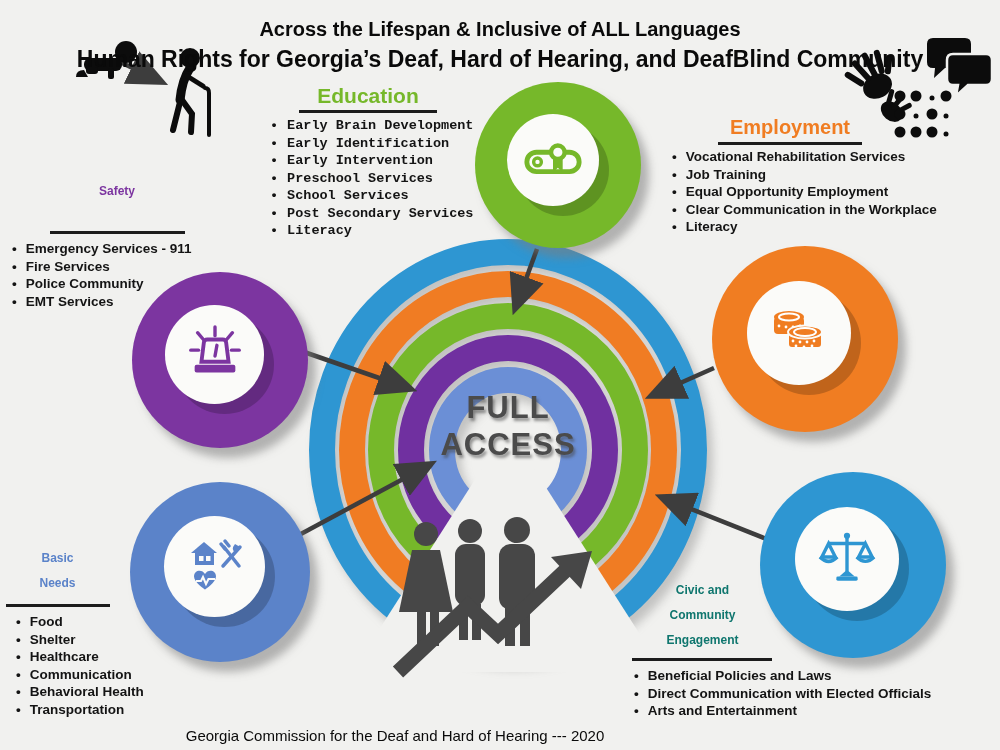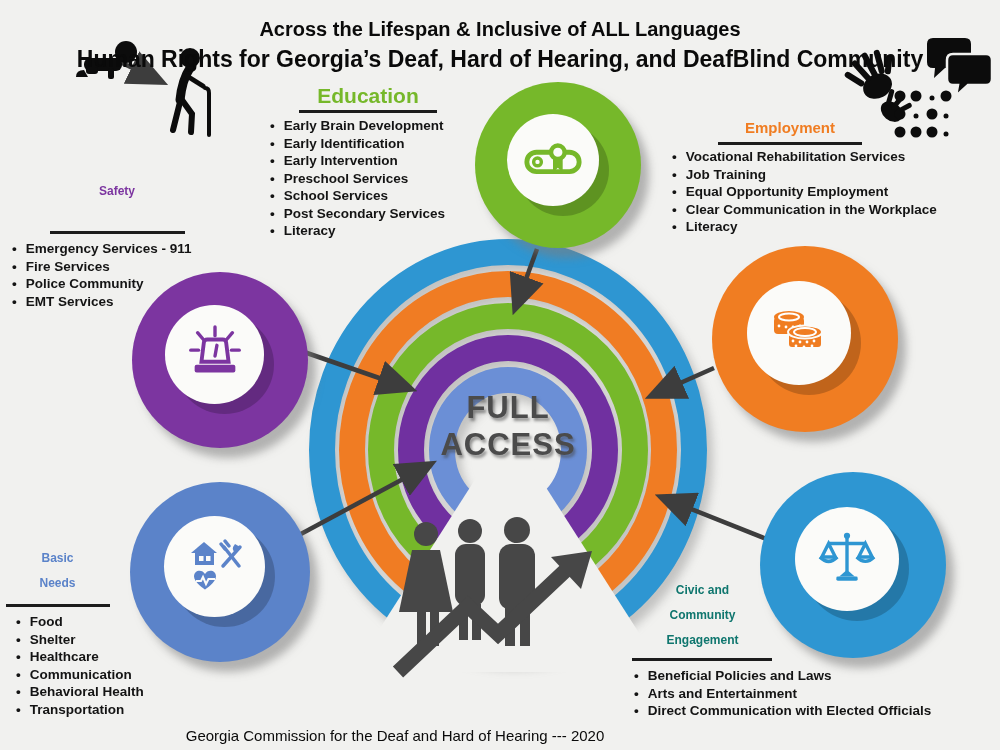--- a/index.html
+++ b/index.html
@@ -251,31 +251,31 @@
       </svg>
     </div>
   </div>
 
   <div class="abs main-title">Human Rights for Georgia’s Deaf, Hard of Hearing, and DeafBlind Community</div>
   <div class="abs sub-title">Across the Lifespan &amp; Inclusive of ALL Languages</div>
   <div class="abs footer-line">Georgia Commission for the Deaf and Hard of Hearing --- 2020</div>
 
   <div class="abs sec-title c-edu" style="left:288px;top:83px;width:160px;font-size:21px;">Education</div>
   <div class="abs underline" style="left:299px;top:110px;width:138px;"></div>
-  <ul class="abs bullets" style="left:268px;top:117px;">
+  <ul class="abs bullets" style="left:268px;top:117px;font-family:Liberation Mono, monospace;">
     <li>Early Brain Development</li>
     <li>Early Identification</li>
     <li>Early Intervention</li>
     <li>Preschool Services</li>
     <li>School Services</li>
     <li>Post Secondary Services</li>
     <li>Literacy</li>
   </ul>
 
-  <div class="abs sec-title c-emp" style="left:700px;top:115px;width:180px;font-size:15px;">Employment</div>
+  <div class="abs sec-title c-emp" style="left:700px;top:115px;width:180px;font-size:20px;">Employment</div>
   <div class="abs underline" style="left:718px;top:142px;width:144px;"></div>
   <ul class="abs bullets" style="left:670px;top:148px;">
     <li>Vocational Rehabilitation Services</li>
     <li>Job Training</li>
     <li>Equal Opportunity Employment</li>
     <li>Clear Communication in the Workplace</li>
     <li>Literacy</li>
   </ul>
 
   <div class="abs sec-title c-saf" style="left:37px;top:179px;width:160px;">
@@ -304,17 +304,17 @@
   </ul>
 
   <div class="abs sec-title c-civ" style="left:615px;top:578px;width:175px;">
     <span>Civic and</span>
     <span>Community</span>
     <span>Engagement</span>
   </div>
   <div class="abs underline" style="left:632px;top:658px;width:140px;"></div>
   <ul class="abs bullets" style="left:632px;top:667px;">
     <li>Beneficial Policies and Laws</li>
+    <li>Direct Communication with Elected Officials</li>
     <li>Arts and Entertainment</li>
-    <li>Direct Communication with Elected Officials</li>
   </ul>
 
 </div>
 
 </body></html>

